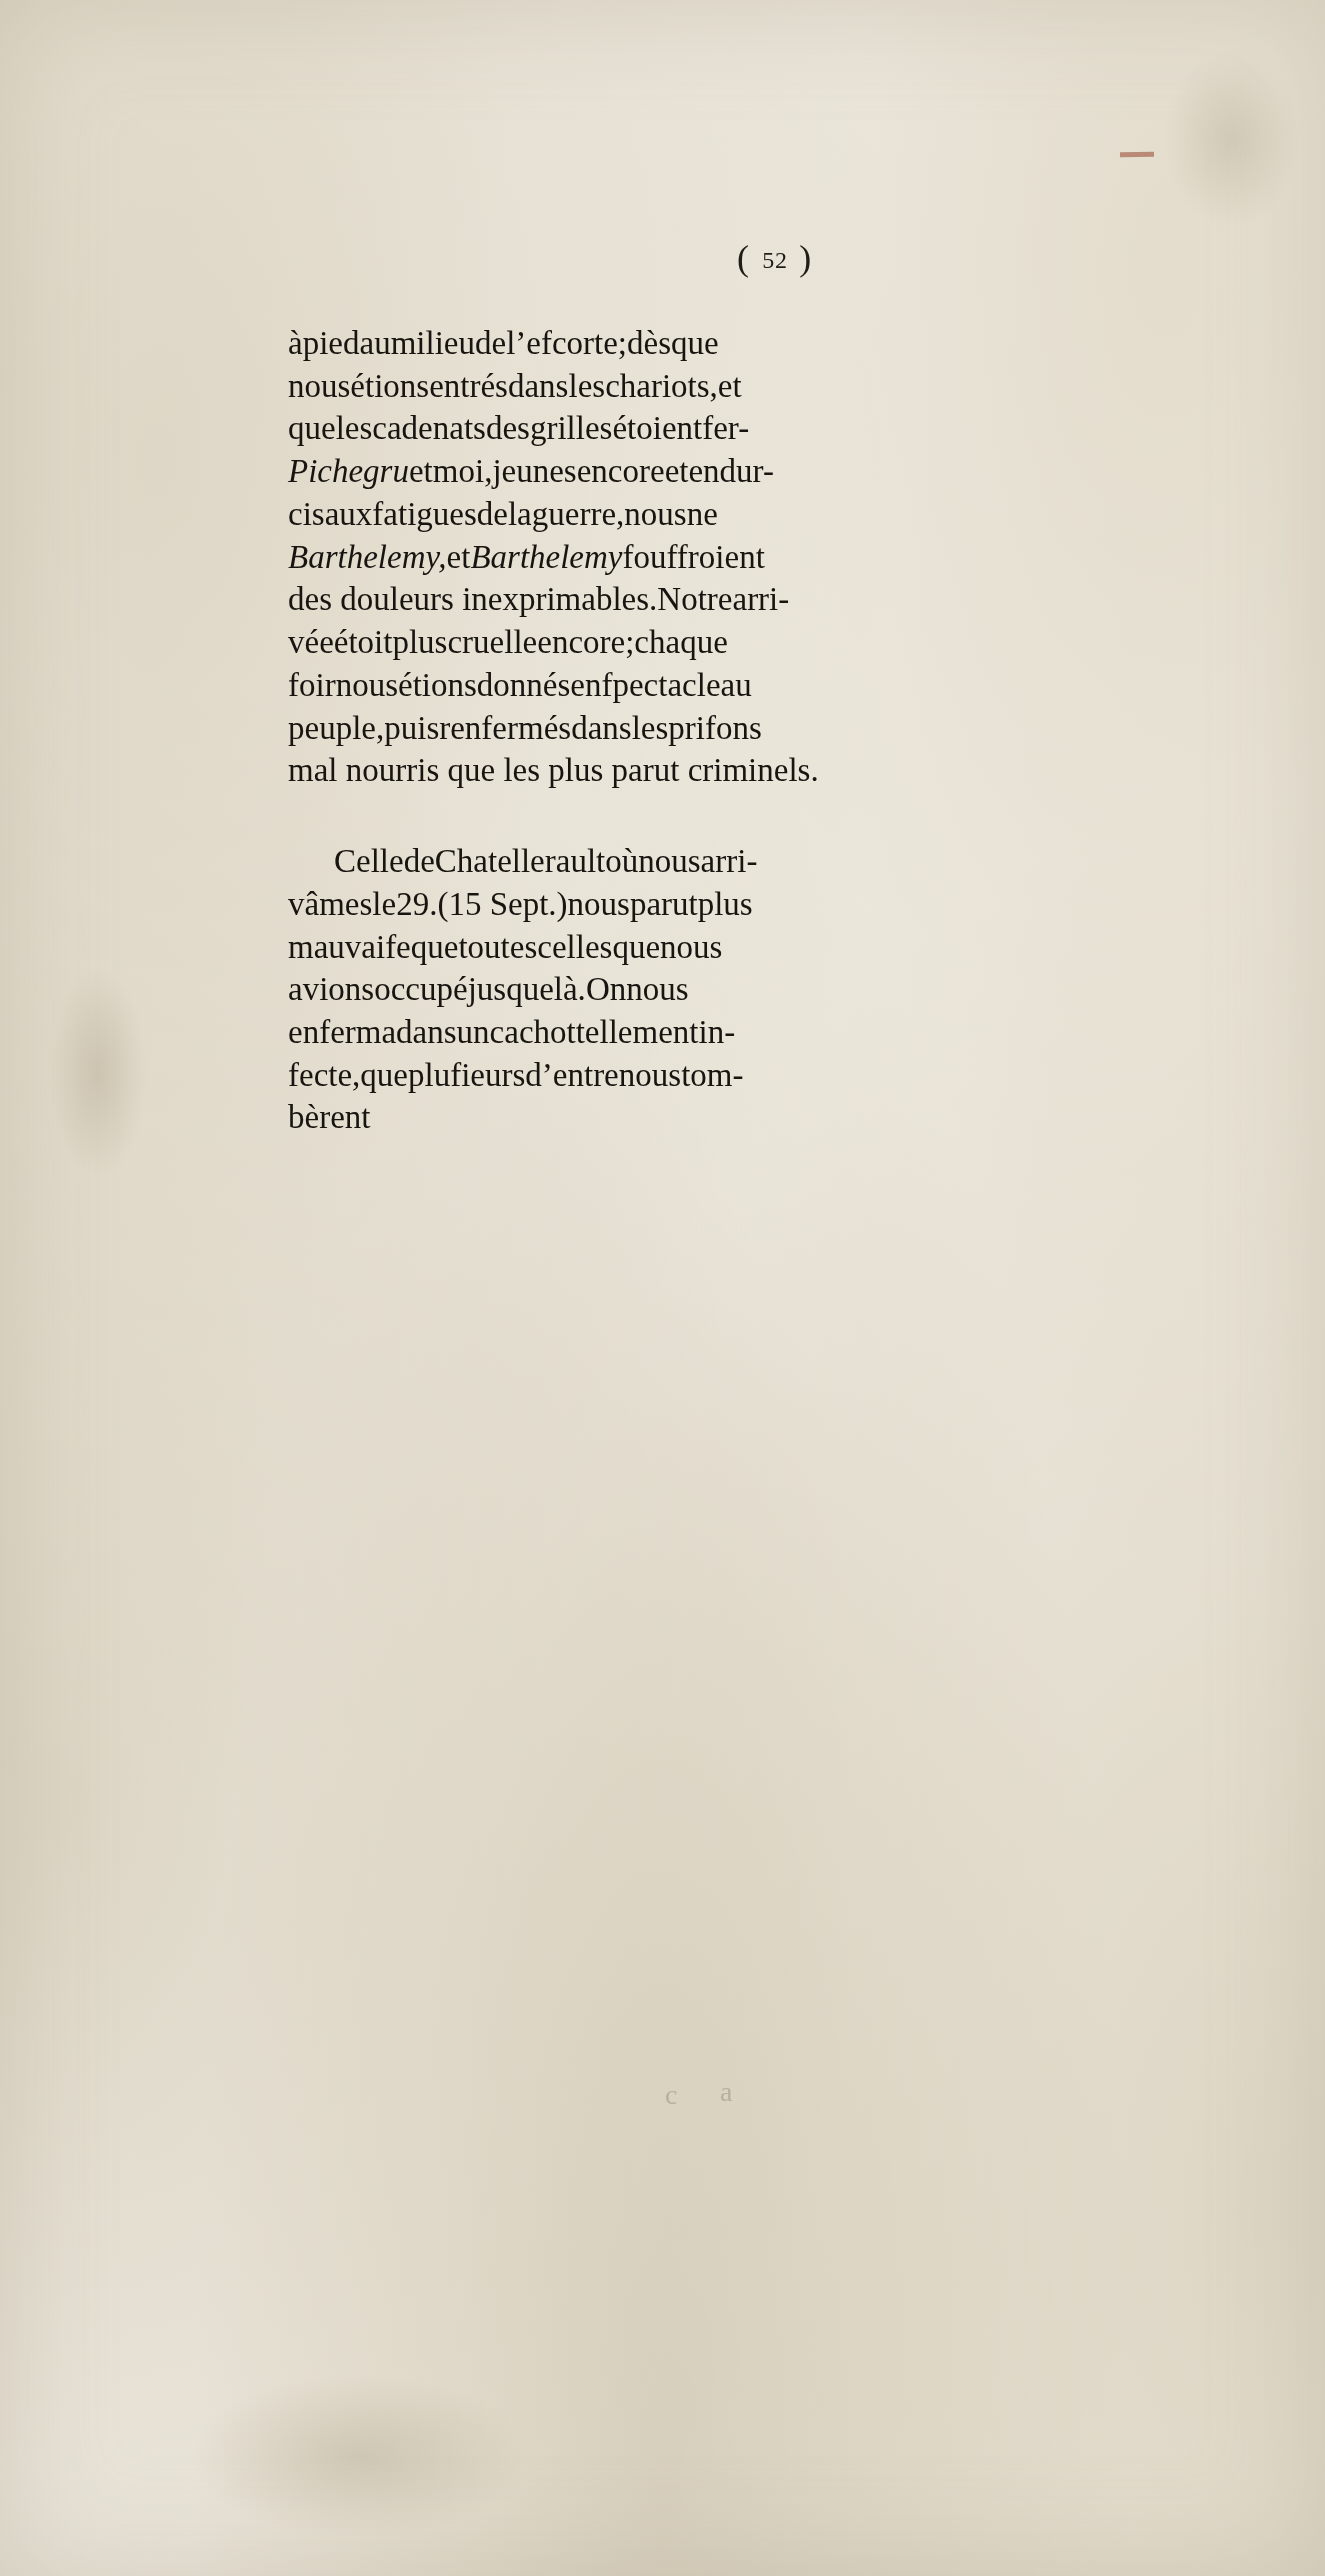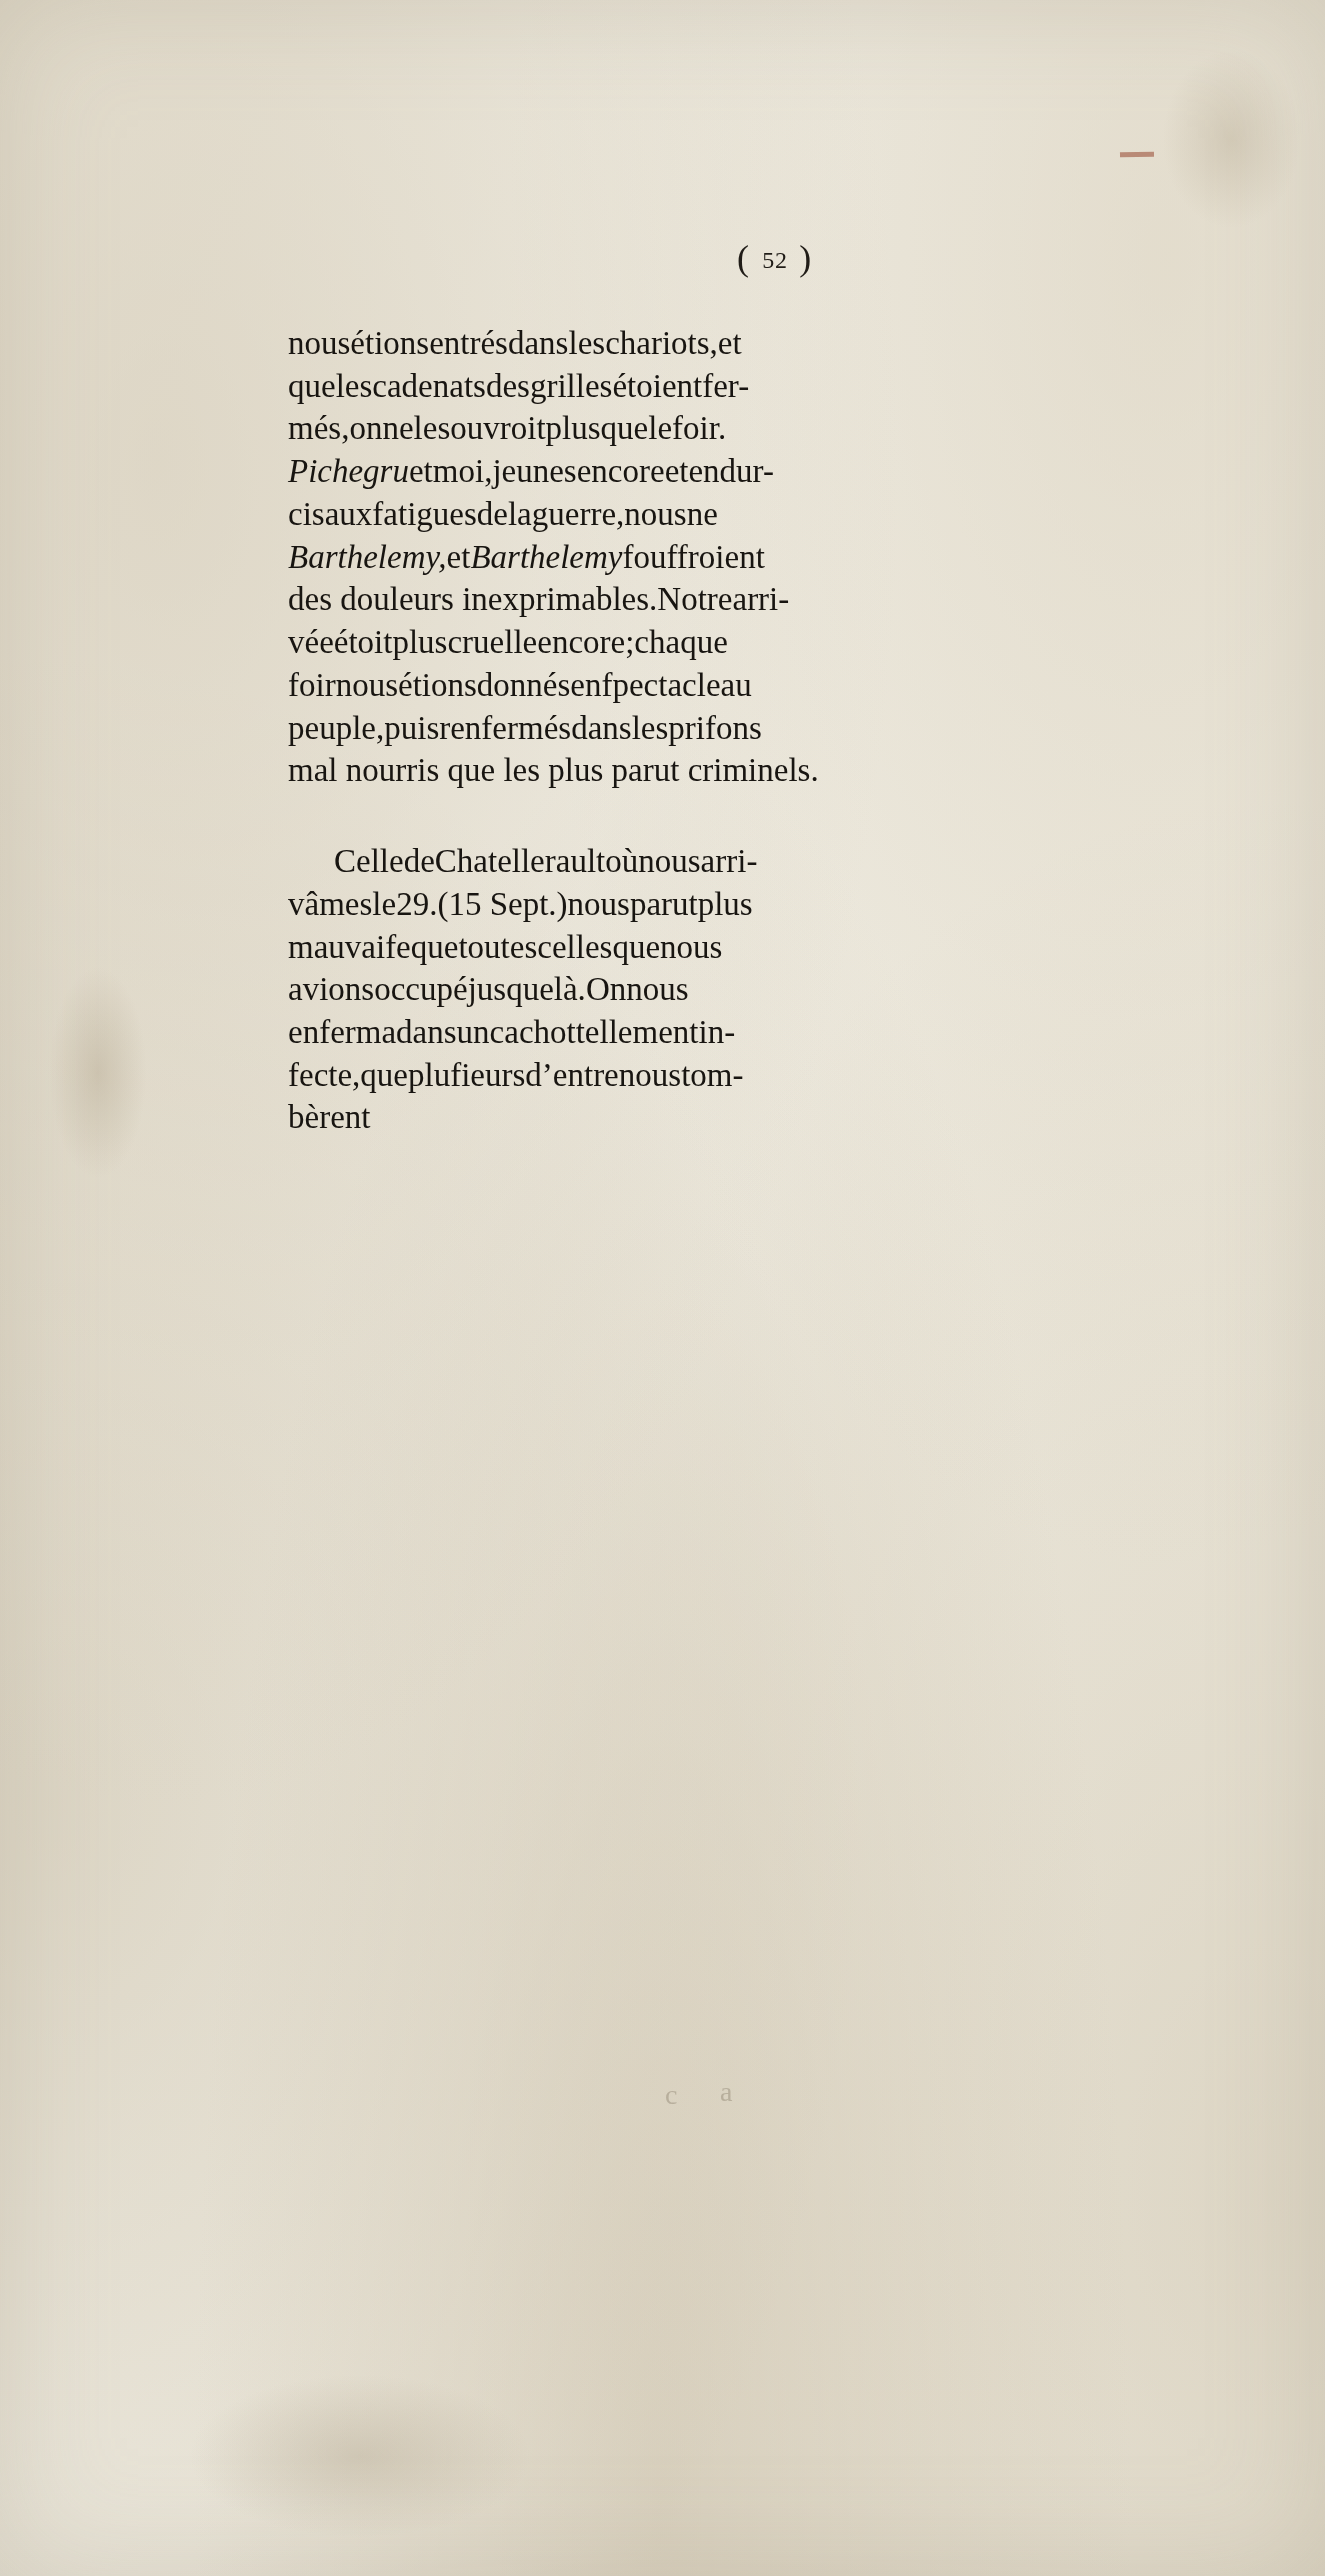--- a/index.html
+++ b/index.html
@@ -122,26 +122,26 @@
   <div class="ghost" style="left:720px;top:2076px;">a</div>
 
   <div class="text-block">
 
     <div class="page-number">
       <span class="paren">(</span><span class="num">52</span><span class="paren">)</span>
     </div>
 
     <div class="para">
 
+      <div class="ln j"><span>à</span><span>pied</span><span>au</span><span>milieu</span><span>de</span><span>l’efcorte;</span><span>dès</span><span>que</span></div>
 
       <div class="ln j"><span>nous</span><span>étions</span><span>entrés</span><span>dans</span><span>les</span><span>chariots,</span><span>et</span></div>
 
       <div class="ln j"><span>que</span><span>les</span><span>cadenats</span><span>des</span><span>grilles</span><span>étoient</span><span>fer-</span></div>
 
-      <div class="ln j"><span>més,</span><span>on</span><span>ne</span><span>les</span><span>ouvroit</span><span>plus</span><span>que</span><span>le</span><span>foir.</span></div>
 
       <div class="ln j"><span class="ital">Pichegru</span><span>et</span><span>moi,</span><span>jeunes</span><span>encore</span><span>et</span><span>endur-</span></div>
 
       <div class="ln j"><span>cis</span><span>aux</span><span>fatigues</span><span>de</span><span>la</span><span>guerre,</span><span>nous</span><span>ne</span></div>
 
 
 
       <div class="ln j"><span class="ital">Barthelemy,</span><span>et</span><span class="ital">Barthelemy</span><span>fouffroient</span></div>
 
       <div class="ln j"><span>des douleurs inexprimables.</span><span>Notre</span><span>arri-</span></div>

